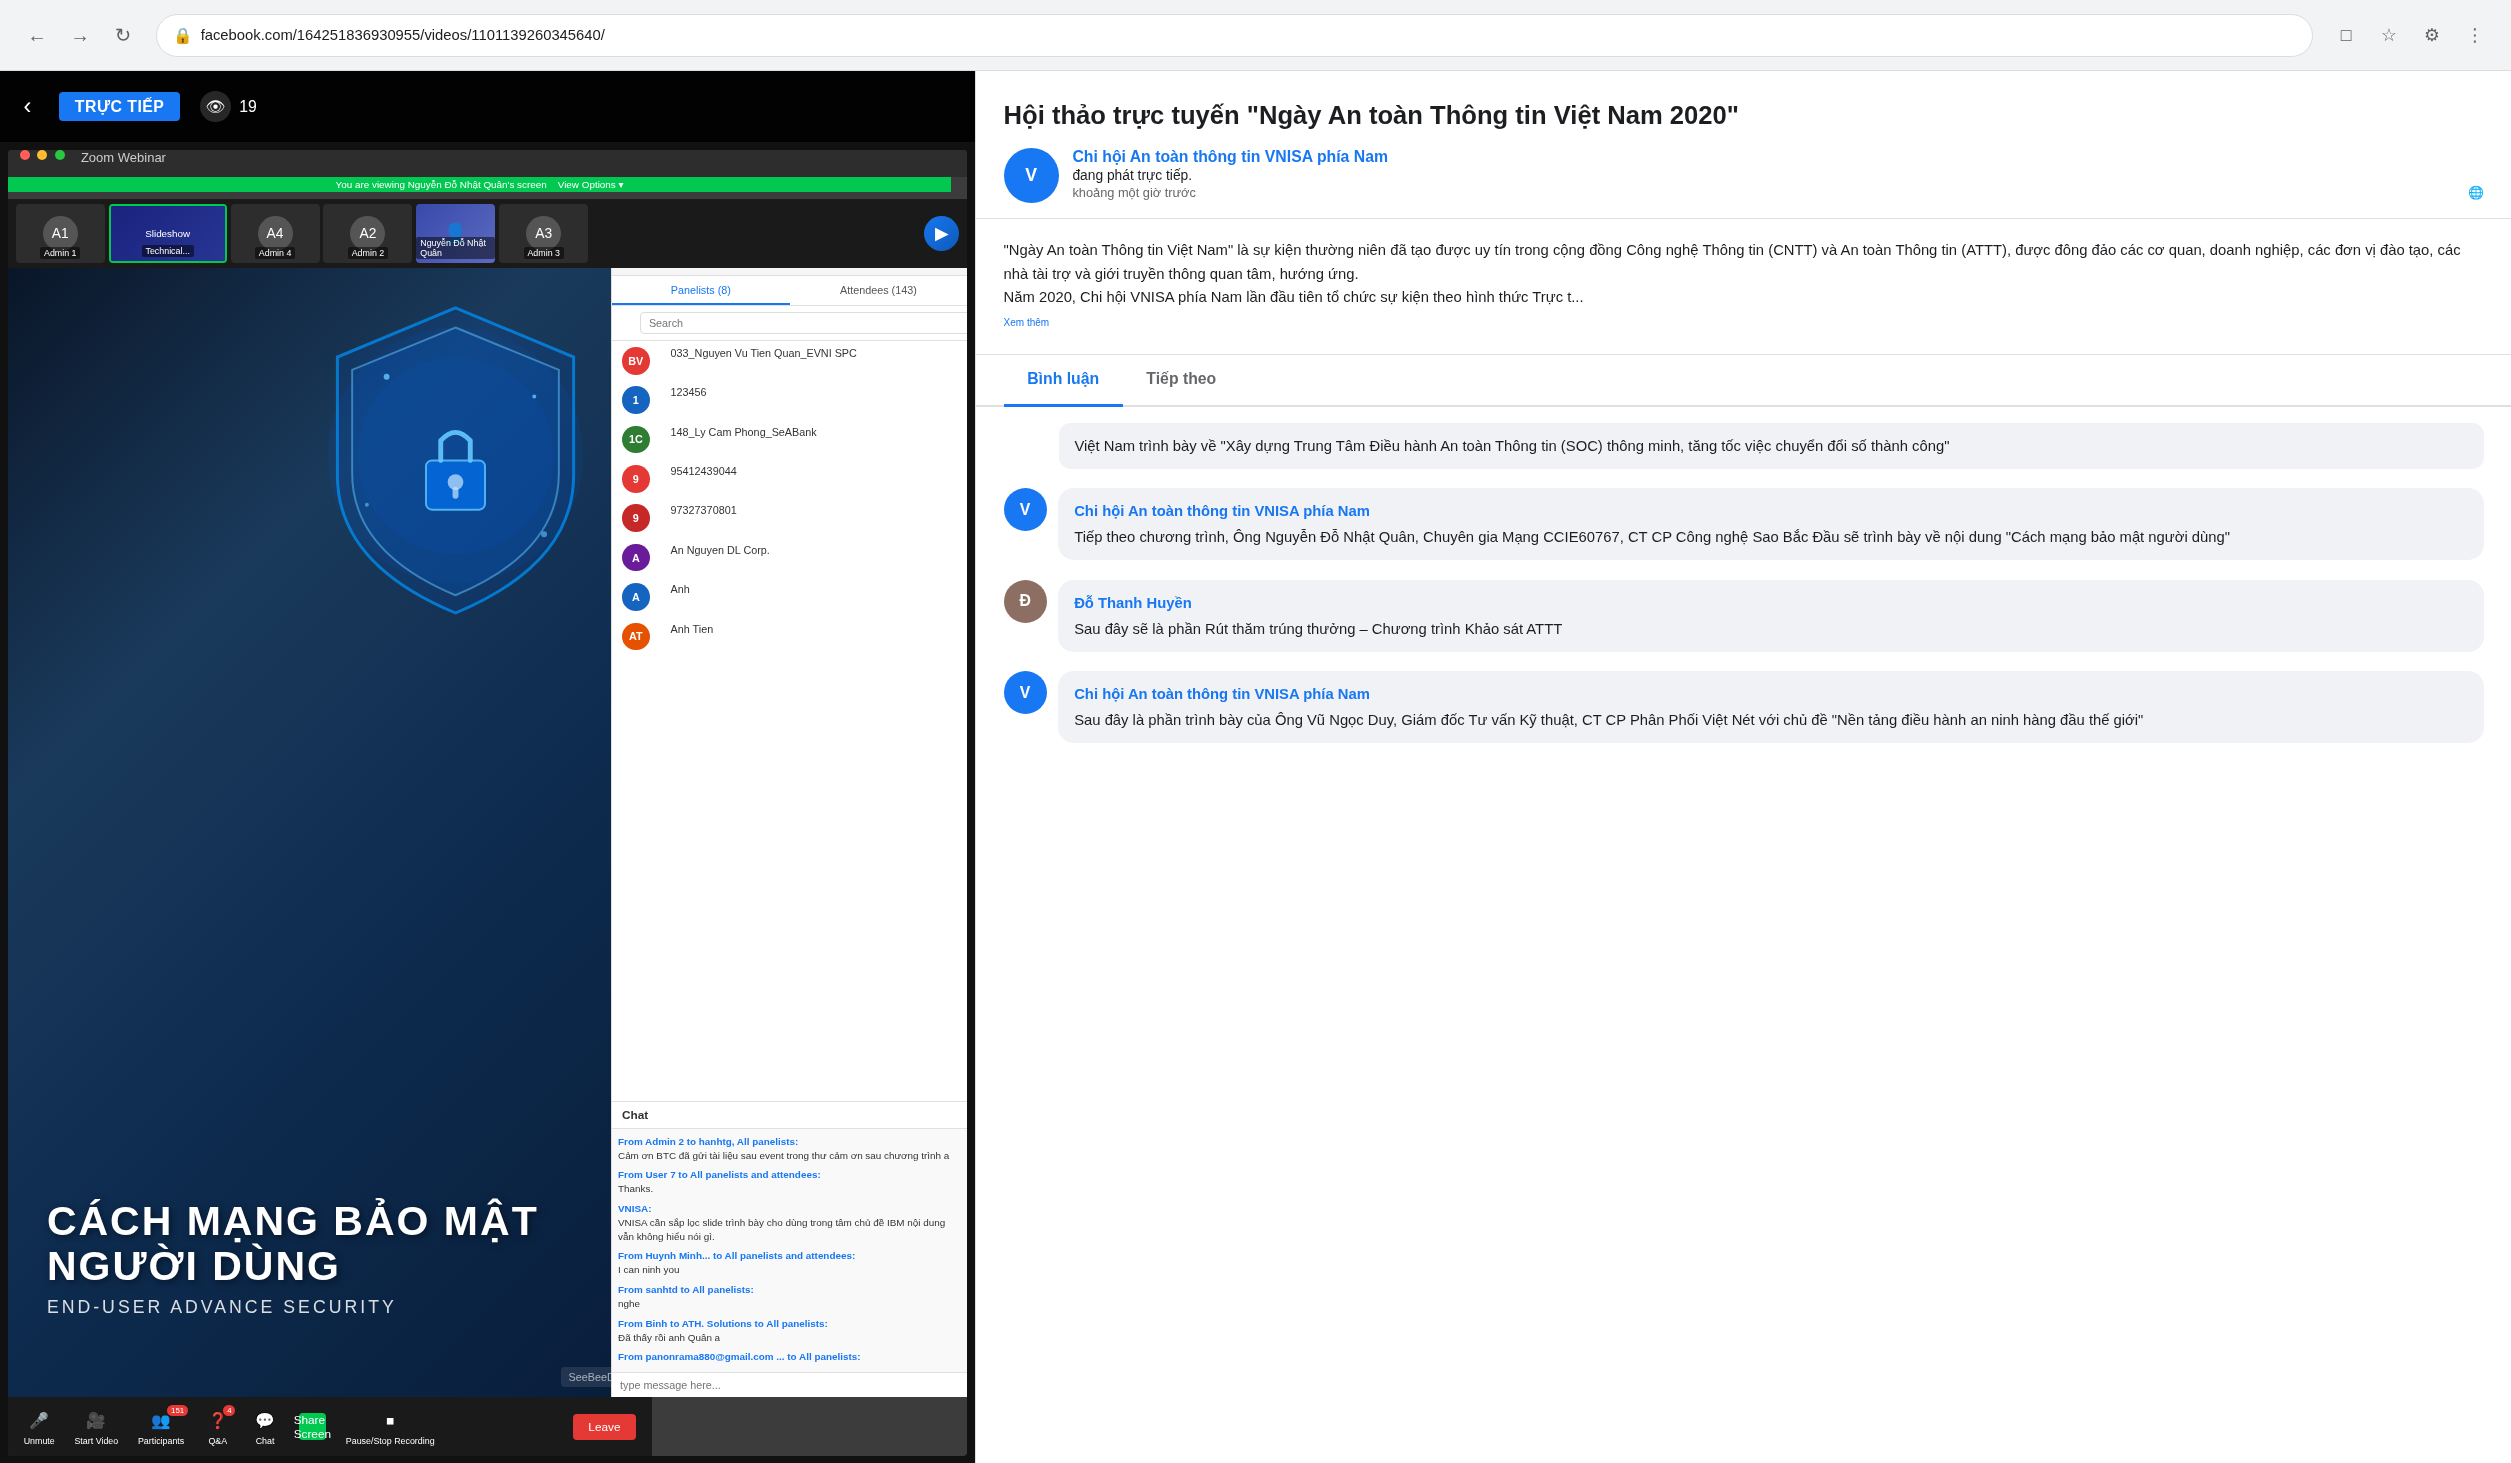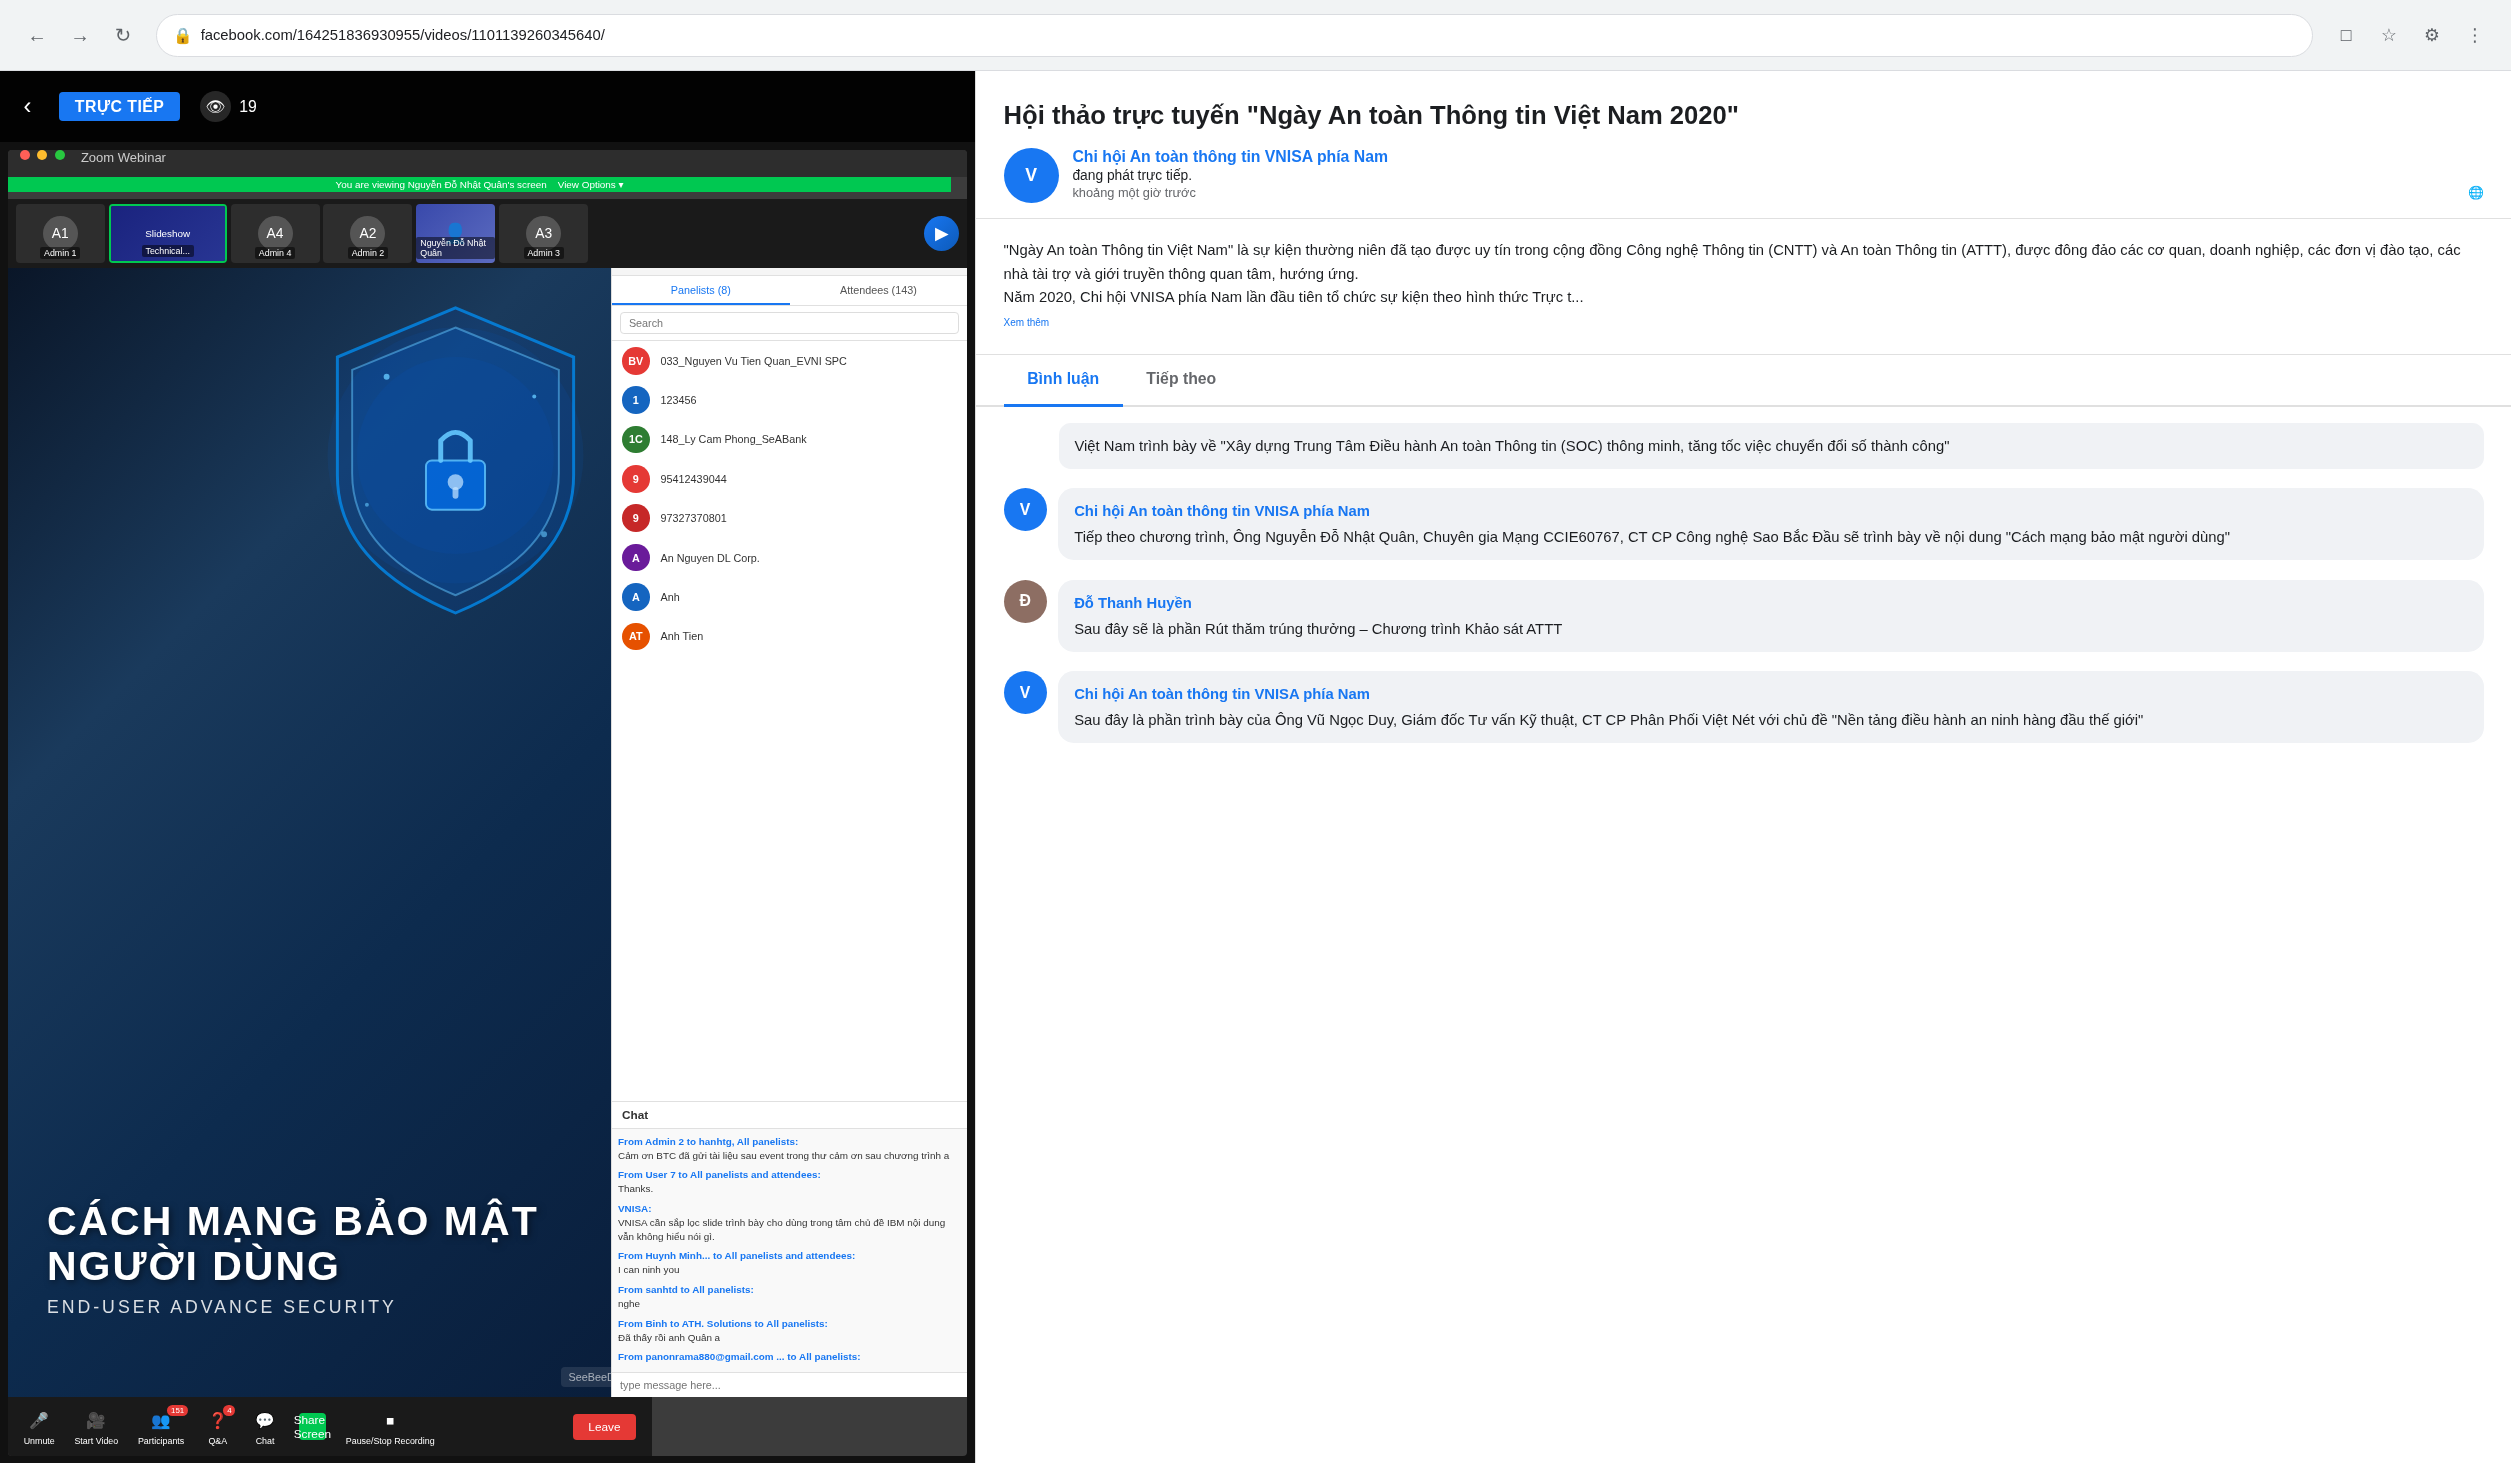--- a/index.html
+++ b/index.html
@@ -260,30 +260,31 @@
       padding: 5.9px 7.9px;
       border-bottom: 1px solid #e0e0e0;
     }
     .search-bar-small input {
       width: 100%;
       border: 1px solid #ddd;
       border-radius: 3.9px;
       padding: 3.9px 7.9px;
       font-size: 10.8px;
       outline: none;
+      margin-left: 20px;
     }
     .participants-list {
       flex: 1;
       overflow-y: auto;
     }
     .participant-row {
       display: flex;
-      align-items: center;
+      align-items: flex-start;
       padding: 5.9px 9.9px;
-      gap: 11px;
+      gap: 21px;
       font-size: 10.8px;
       color: #333;
     }
     .p-avatar {
       width: 27.6px; height: 27.6px;
       border-radius: 50%;
       display: flex; align-items: center; justify-content: center;
       font-size: 10.8px;
       color: white;
       font-weight: bold;

